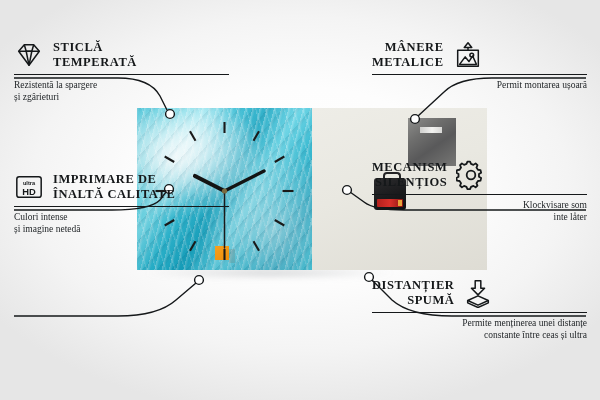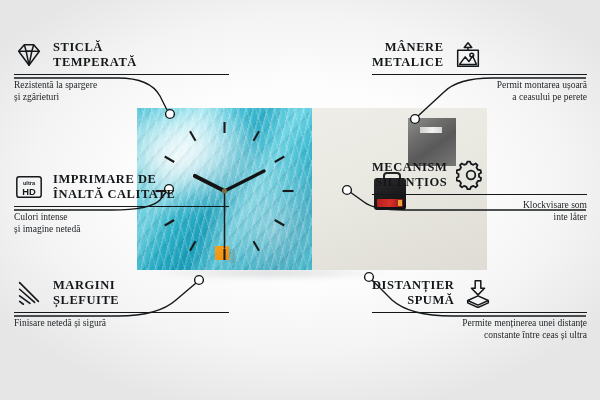--- a/index.html
+++ b/index.html
@@ -321,61 +321,40 @@
         <div>ÎNALTĂ CALITATE</div>
       </div>
     </div>
     <div class="rule"></div>
     <div class="desc">
       <div>Culori intense</div>
       <div>și imagine netedă</div>
     </div>
   </div>
 
-  <div class="callout left" id="c-margini">
-    <div class="head">
-      <span class="icon">
-        <svg viewBox="0 0 32 32" fill="none" stroke="currentColor" stroke-width="1.7" stroke-linecap="round">
-          <path d="M6 5 L26 25"></path>
-          <path d="M6 12 L22 26"></path>
-          <path d="M6 19 L17 27"></path>
-          <path d="M6 25 L10 28"></path>
-        </svg>
-      </span>
-      <div class="title">
-        <div>MARGINI</div>
-        <div>ȘLEFUITE</div>
-      </div>
-    </div>
-    <div class="rule"></div>
-    <div class="desc">
-      <div>Finisare netedă și sigură</div>
-    </div>
-  </div>
 
   <div class="callout right" id="c-manere">
     <div class="head">
       <div class="title">
         <div>MÂNERE</div>
         <div>METALICE</div>
       </div>
       <span class="icon">
         <svg viewBox="0 0 32 32" fill="none" stroke="currentColor" stroke-width="1.6" stroke-linejoin="round">
           <path d="M16 3 L12 8 H20 Z"></path>
           <path d="M16 8 V11"></path>
           <rect x="5" y="11" width="22" height="17"></rect>
           <path d="M7 26 L13 18 L17 23 L21 17 L25 26 Z"></path>
           <circle cx="20" cy="16" r="2"></circle>
         </svg>
       </span>
     </div>
     <div class="rule"></div>
     <div class="desc">
       <div>Permit montarea ușoară</div>
-      <div>a ceasului pe perete</div>
     </div>
   </div>
 
   <div class="callout right" id="c-mecanism">
     <div class="head">
       <div class="title">
         <div>MECANISM</div>
         <div>SILENȚIOS</div>
       </div>
       <span class="icon">

